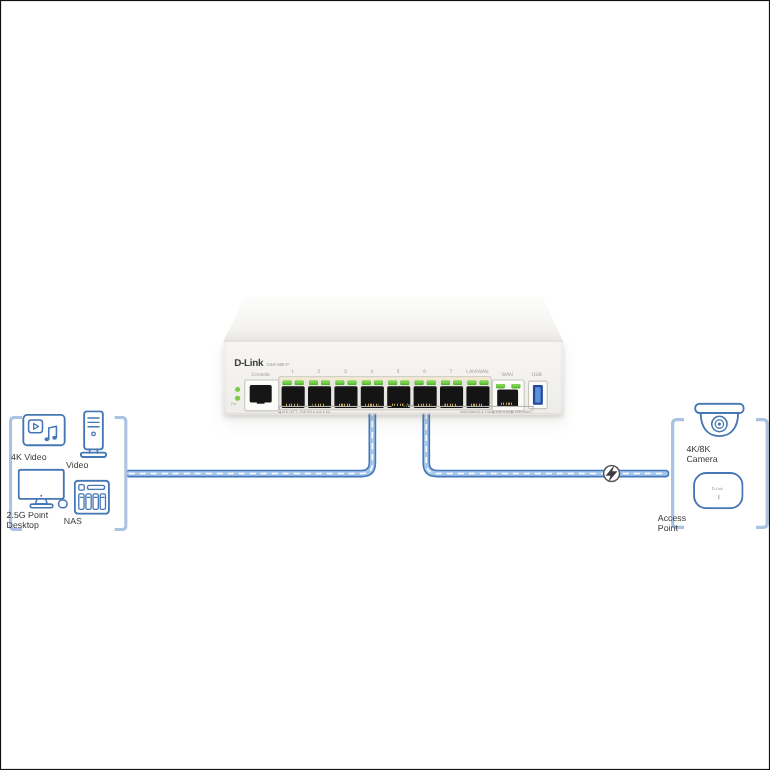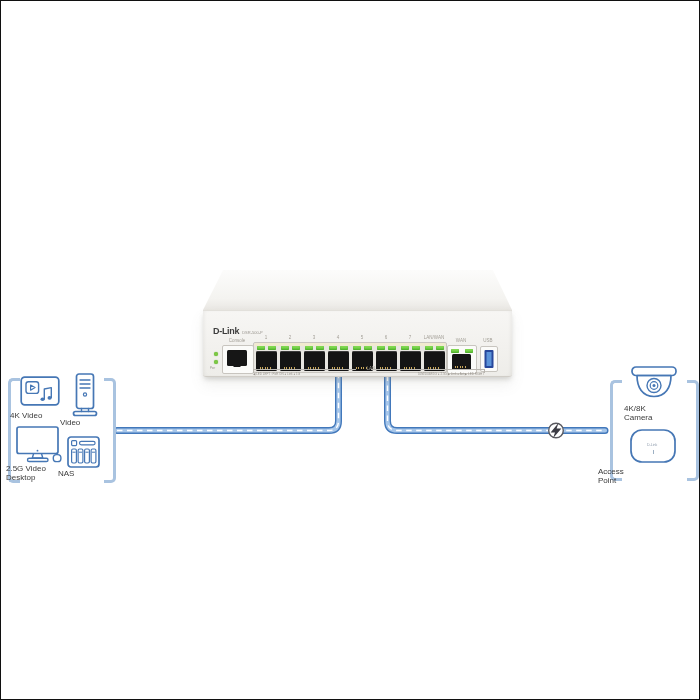--- a/index.html
+++ b/index.html
@@ -236,21 +236,21 @@
     <svg width="47" height="39" viewBox="0 0 47 39">
       <g fill="none" stroke="#4677b5" stroke-width="1.7" stroke-linecap="round" stroke-linejoin="round">
         <rect x="1" y="1" width="41" height="26.5" rx="2"></rect>
         <path d="M17.5 28 L16.3 32 H26.8 L25.6 28" stroke-width="1.4"></path>
         <rect x="11.5" y="32.3" width="20.5" height="3.2" rx="1.6" stroke-width="1.4"></rect>
         <rect x="37.3" y="28.6" width="7.6" height="7" rx="3.2" stroke-width="1.4"></rect>
       </g>
       <circle cx="21.5" cy="24.7" r="0.9" fill="#4677b5"></circle>
     </svg>
   </div>
-  <div class="ep-label" style="left:6px;top:464px;width:70px;">2.5G Video
+  <div class="ep-label" style="left:6px;top:464px;width:70px;">2.5G Point
 Desktop</div>
 
   <div class="endpoint" style="left:67px;top:436px;">
     <svg width="33" height="32" viewBox="0 0 33 32">
       <g fill="none" stroke="#4677b5" stroke-width="1.7" stroke-linecap="round" stroke-linejoin="round">
         <rect x="1" y="1" width="31" height="30" rx="3"></rect>
         <rect x="4.6" y="4.6" width="5" height="5" rx="1" stroke-width="1.2"></rect>
         <rect x="12.5" y="5.3" width="15.6" height="3.6" rx="1.8" stroke-width="1.2"></rect>
         <g stroke-width="1.2">
           <rect x="4.6" y="13" width="4.8" height="14" rx="1.4"></rect>

